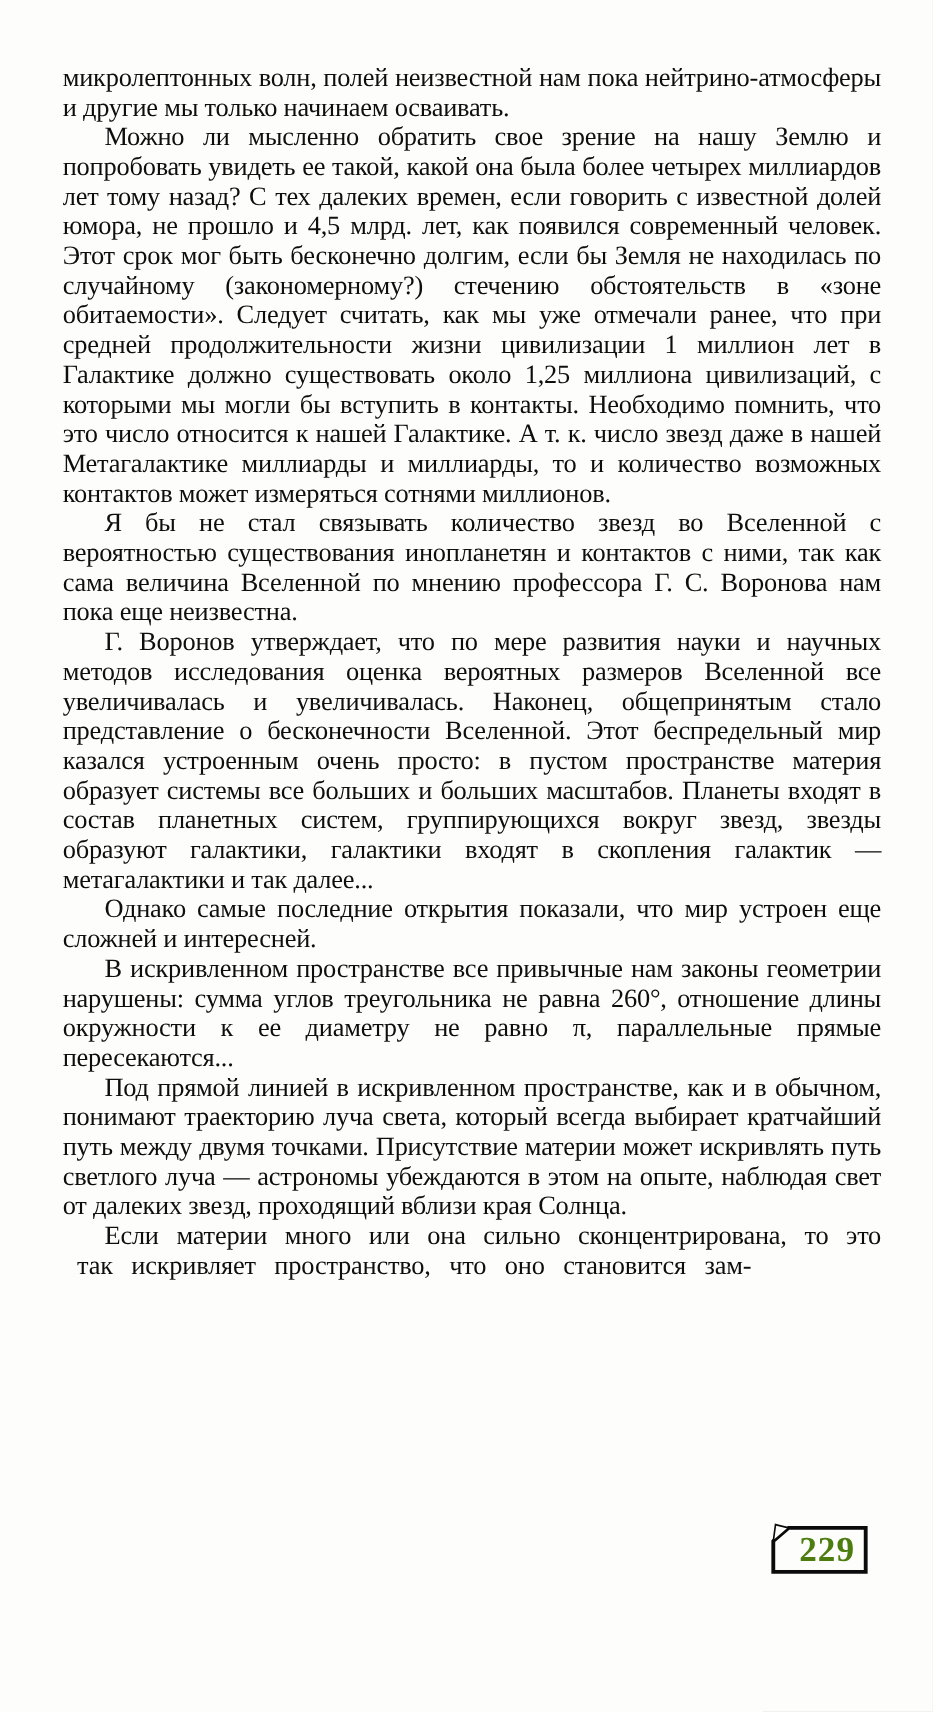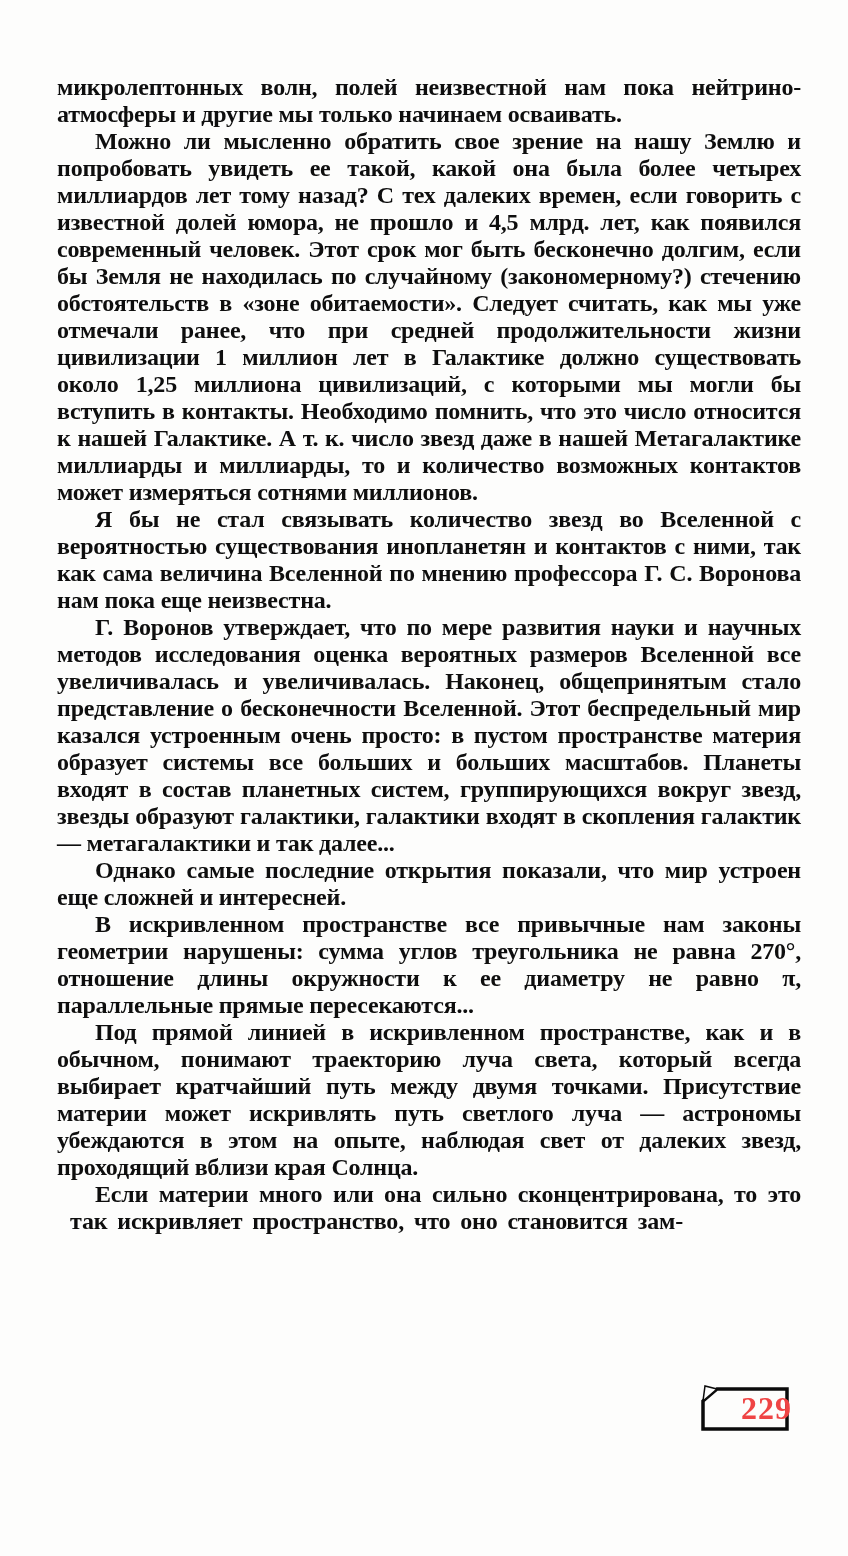--- a/index.html
+++ b/index.html
@@ -8,24 +8,24 @@
     width: 848px;
     height: 1556px;
     margin: 0 auto;
     background: #fdfdfc;
     overflow: hidden;
     color: #0e0e0e;
   }
   .text-block {
     position: absolute;
     left: 57px;
-    top: 74px;
+    top: 58px;
     width: 744px;
     font-family: "Liberation Serif", "DejaVu Serif", serif;
-    font-weight: 700;
+    font-weight: 400;
     font-size: 24px;
     line-height: 27px;
     letter-spacing: -0.2px;
     text-align: justify;
     hyphens: auto;
     -webkit-hyphens: auto;
   }
   .text-block p {
     margin: 0;
     text-indent: 38px;
@@ -48,41 +48,41 @@
     top: 1384px;
     width: 94px;
     height: 50px;
   }
   .page-number-box svg { display: block; }
   .page-number {
     position: absolute;
     left: 14px;
     top: 2px;
     width: 80px;
-    text-align: right;
+    text-align: center;
     font-family: "Liberation Serif", "DejaVu Serif", serif;
     font-weight: 700;
     font-size: 32px;
     line-height: 44px;
     letter-spacing: 1px;
-    color: #ef4444;
+    color: #4d7c0f;
   }
 </style>
 </head>
 <body>
 
 <div class="page">
 
   <div class="text-block">
     <p class="no-indent">микролептонных волн, полей неизвестной нам пока нейтрино-атмосферы и другие мы только начинаем осваивать.</p>
     <p>Можно ли мысленно обратить свое зрение на нашу Землю и попробовать увидеть ее такой, какой она была более четырех миллиардов лет тому назад? С тех далеких времен, если говорить с известной долей юмора, не прошло и 4,5 млрд. лет, как появился современный человек. Этот срок мог быть бесконечно долгим, если бы Земля не находилась по случайному (закономерному?) стечению обстоятельств в «зоне обитаемости». Следует считать, как мы уже отмечали ранее, что при средней продолжительности жизни цивилизации 1 миллион лет в Галактике должно существовать около 1,25 миллиона цивилизаций, с которыми мы могли бы вступить в контакты. Необходимо помнить, что это число относится к нашей Галактике. А т. к. число звезд даже в нашей Метагалактике миллиарды и миллиарды, то и количество возможных контактов может измеряться сотнями миллионов.</p>
     <p>Я бы не стал связывать количество звезд во Вселенной с вероятностью существования инопланетян и контактов с ними, так как сама величина Вселенной по мнению профессора Г. С. Воронова нам пока еще неизвестна.</p>
     <p>Г. Воронов утверждает, что по мере развития науки и научных методов исследования оценка вероятных размеров Вселенной все увеличивалась и увеличивалась. Наконец, общепринятым стало представление о бесконечности Вселенной. Этот беспредельный мир казался устроенным очень просто: в пустом пространстве материя образует системы все больших и больших масштабов. Планеты входят в состав планетных систем, группирующихся вокруг звезд, звезды образуют галактики, галактики входят в скопления галактик — метагалактики и так далее...</p>
     <p>Однако самые последние открытия показали, что мир устроен еще сложней и интересней.</p>
-    <p>В искривленном пространстве все привычные нам законы геометрии нарушены: сумма углов треугольника не равна 270°, отношение длины окружности к ее диаметру не равно π, параллельные прямые пересекаются...</p>
+    <p>В искривленном пространстве все привычные нам законы геометрии нарушены: сумма углов треугольника не равна 260°, отношение длины окружности к ее диаметру не равно π, параллельные прямые пересекаются...</p>
     <p>Под прямой линией в искривленном пространстве, как и в обычном, понимают траекторию луча света, который всегда выбирает кратчайший путь между двумя точками. Присутствие материи может искривлять путь светлого луча — астрономы убеждаются в этом на опыте, наблюдая свет от далеких звезд, проходящий вблизи края Солнца.</p>
 
     <div class="line-full">Если материи много или она сильно сконцентрирована, то это</div>
     <div class="line-wrap">так искривляет пространство, что оно становится зам-</div>
   </div>
 
   <div class="page-number-box">
     <svg width="94" height="50" viewBox="0 0 94 50">
       <polygon points="19,5 89,5 89,45 5,45 5,17" fill="#fdfdfc" stroke="#0b0b0b" stroke-width="3.5"></polygon>
       <polygon points="19,5 7,2 5,17" fill="#fdfdfc" stroke="#0b0b0b" stroke-width="1.5"></polygon>

